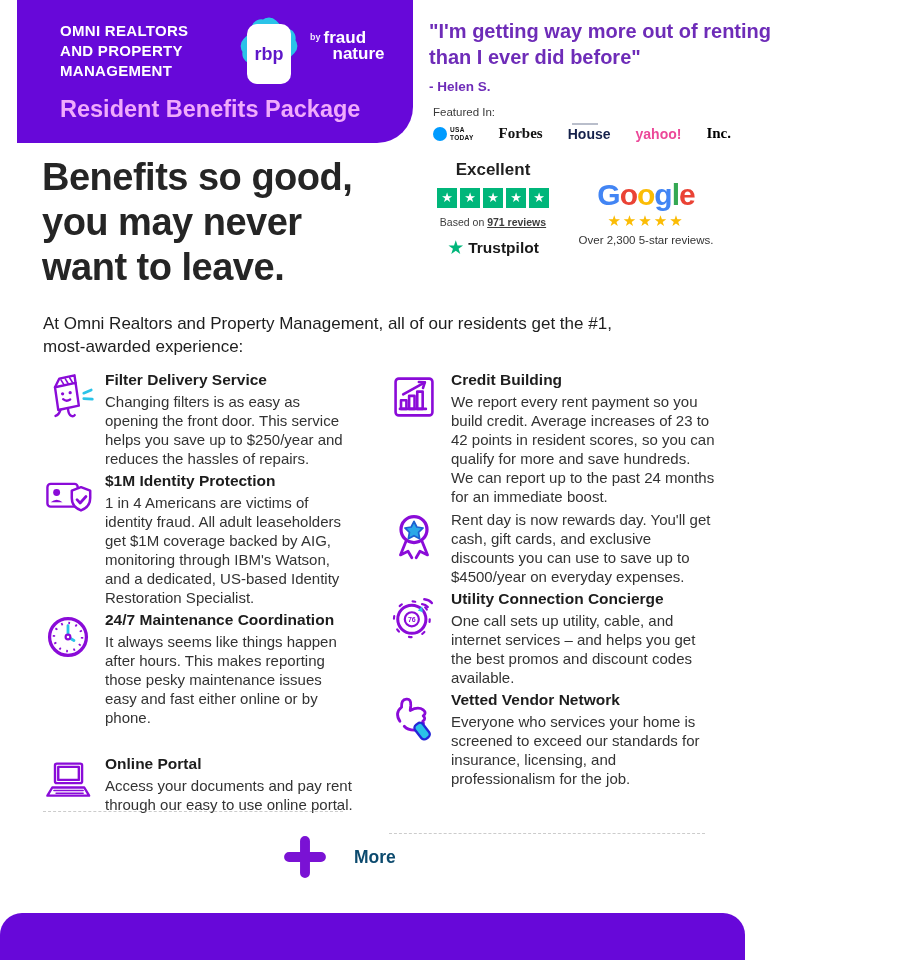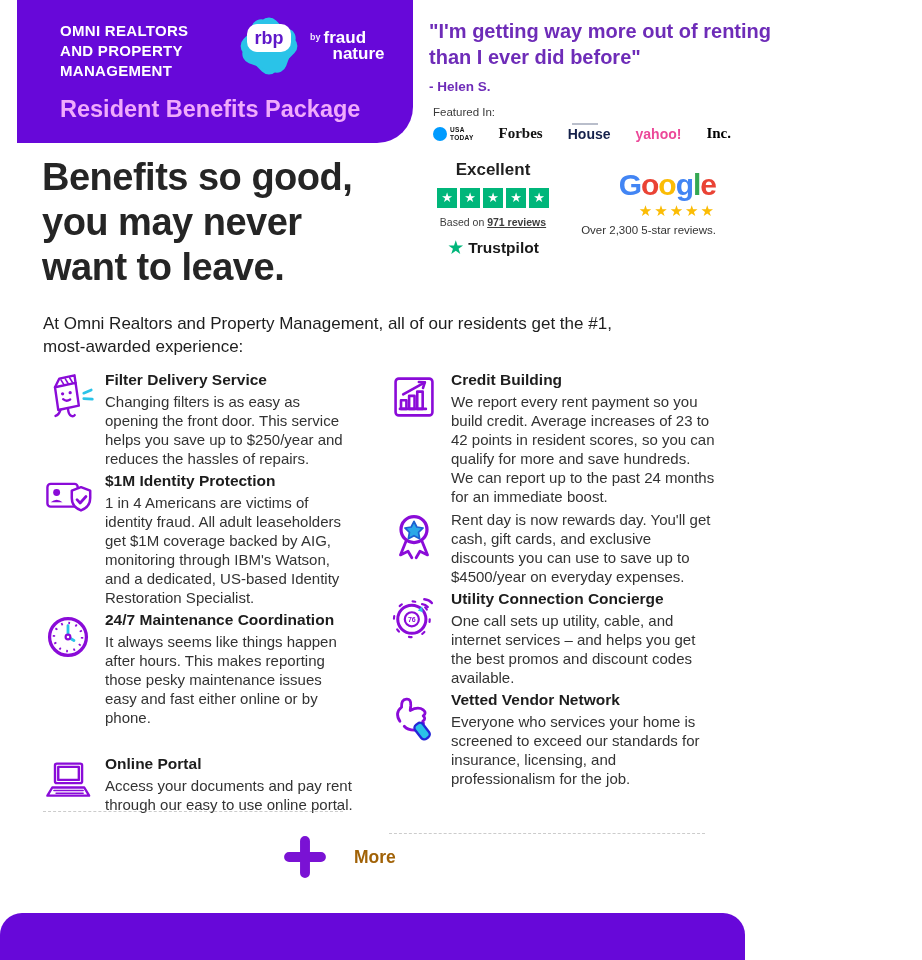--- a/index.html
+++ b/index.html
@@ -10,21 +10,21 @@
   
   .header-block{position:absolute;left:0;top:0;width:396px;height:143px;
     background:#6708d9;border-radius:0 0 36px 0;margin-left:17px;}
   .company-name{position:absolute;left:43px;top:21px;color:#fff;font-size:15px;
     font-weight:800;line-height:1.32;letter-spacing:.3px;white-space:pre-line;}
   .rbp-badge{position:absolute;left:221px;top:15px;width:62px;height:62px;}
   .rbp-badge .star{position:absolute;left:8px;top:8px;width:46px;height:46px;
     background:#2ac3e8;border-radius:10px;}
   .rbp-badge .star.r45{transform:rotate(45deg);}
   .rbp-badge .star.r20{transform:rotate(20deg);}
-  .rbp-badge .plate{position:absolute;left:9px;top:9px;width:44px;height:28px;
+  .rbp-badge .plate{position:absolute;left:9px;top:9px;width:44px;height:60px;
     background:#fff;border-radius:10px;display:flex;align-items:center;justify-content:center;}
   .rbp-badge .plate span{color:#5e17c9;font-size:18px;font-weight:800;}
   .by-brand{position:absolute;left:293px;top:30px;display:flex;color:#fff;}
   .by-brand .by{font-size:9px;font-weight:700;margin:2px 3px 0 0;opacity:.9;}
   .by-brand .nm{font-size:17px;font-weight:800;line-height:.95;}
   .by-brand .nm .l2{display:block;padding-left:9px;}
   .package-title{position:absolute;left:43px;top:96px;color:#f0abfc;font-size:23.5px;font-weight:800;}
   
   .testimonial{position:absolute;left:429px;top:18px;width:380px;}
   .quote{color:#6e2cb8;font-size:20px;font-weight:700;line-height:1.32;width:370px;}
@@ -46,21 +46,21 @@
   .tp-block{position:absolute;left:428px;top:160px;width:130px;text-align:center;}
   .tp-excellent{font-size:17px;font-weight:700;color:#1f1f1f;margin-bottom:8px;}
   .tp-stars{display:flex;justify-content:center;gap:3px;}
   .tp-star{width:20px;height:20px;background:#00b67a;display:flex;align-items:center;justify-content:center;}
   .tp-star::before{content:"★";color:#fff;font-size:13px;line-height:20px;}
   .tp-based{font-size:10.5px;color:#3c3c3c;margin-top:8px;}
   .tp-based b{text-decoration:underline;}
   .tp-logo{margin-top:10px;display:flex;align-items:center;justify-content:center;gap:4px;}
   .tp-logo .glyph{color:#00b67a;font-size:19px;line-height:1;}
   .tp-logo .word{font-size:15.5px;font-weight:700;color:#191919;}
-  .g-block{position:absolute;left:576px;top:170px;width:140px;text-align:right;}
+  .g-block{position:absolute;left:576px;top:180px;width:140px;text-align:center;}
   .g-logo{font-size:30px;font-weight:700;letter-spacing:-1px;line-height:1;}
   .g-logo .c0,.g-logo .c3{color:#4285f4;}
   .g-logo .c1,.g-logo .c5{color:#ea4335;}
   .g-logo .c2{color:#fbbc05;}
   .g-logo .c4{color:#34a853;}
   .g-stars{color:#fbbc05;font-size:15px;letter-spacing:2px;margin-top:2px;}
   .g-caption{font-size:11.5px;color:#333;margin-top:4px;white-space:nowrap;}
   
   .headline{position:absolute;left:42px;top:155px;font-size:38px;font-weight:800;
     line-height:1.18;color:#252525;white-space:pre-line;letter-spacing:-.5px;}
@@ -78,21 +78,21 @@
   .b-body{font-size:15px;line-height:19px;color:#333;}
   .col-left .b-body{width:252px;}
   .col-right .b-body{width:264px;}
   
   .dash{position:absolute;border-top:1.5px dashed #9a9a9a;opacity:.5;}
   .dash1{left:43px;top:811px;width:300px;}
   .dash2{left:389px;top:833px;width:316px;}
   
   .more-row{position:absolute;left:283px;top:835px;display:flex;align-items:center;cursor:pointer;}
   .more-row svg{width:44px;height:44px;}
-  .more-label{margin-left:27px;font-size:17.5px;font-weight:800;color:#a16207;}
+  .more-label{margin-left:27px;font-size:17.5px;font-weight:800;color:#0c4a6e;}
   .footer-block{position:absolute;left:0;top:913px;width:745px;height:47px;
     background:#6708d9;border-radius:22px 22px 0 0;}
 </style>
 </head>
 <body>
 
 <div class="header-block">
   <div class="company-name">OMNI REALTORS
 AND PROPERTY
 MANAGEMENT</div>

